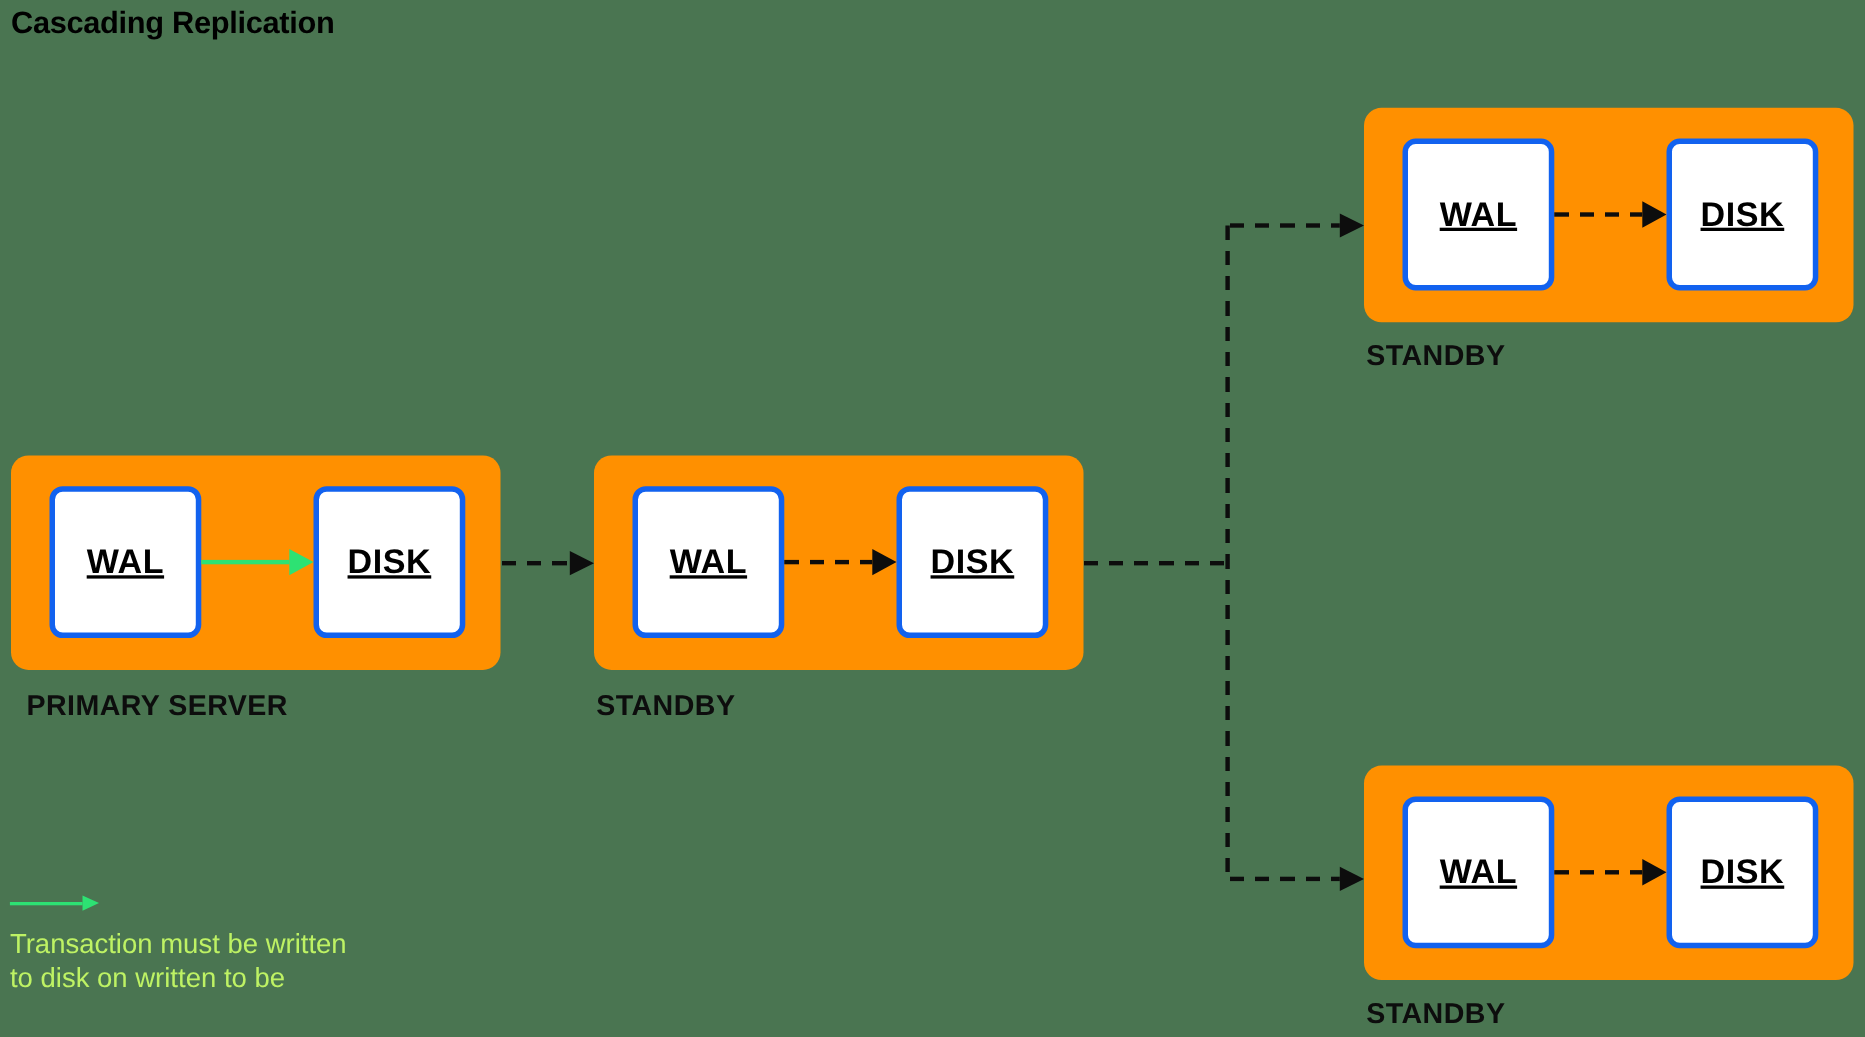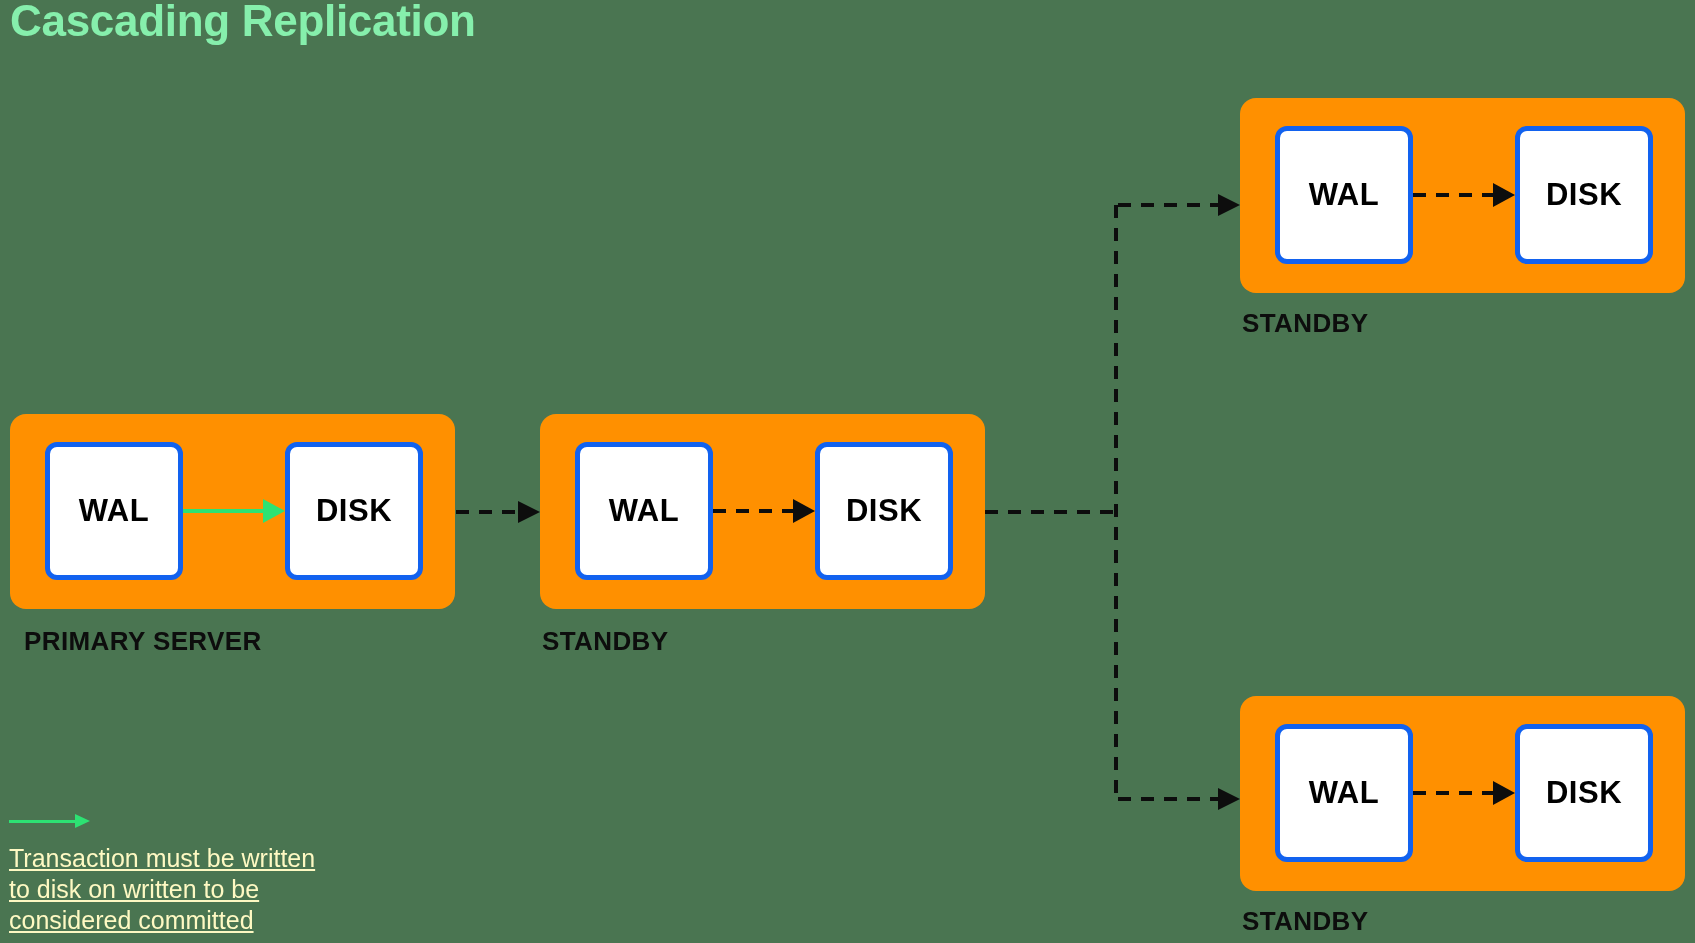--- a/index.html
+++ b/index.html
@@ -5,34 +5,34 @@
   html,body{margin:0;padding:0;background:#4A7551;}
   .canvas{
     position:relative;
     width:1695px;height:943px;
     background:#4A7551;
     font-family:"Liberation Sans", sans-serif;
     overflow:hidden;
   }
   .page-title{
     position:absolute;left:10px;top:0px;
-    font-size:44px;line-height:42px;font-weight:800;
-    letter-spacing:-0.3px;color:#86efac;
+    font-size:28px;line-height:42px;font-weight:800;
+    letter-spacing:-0.3px;color:#000000;
   }
   
   .server{
     position:absolute;width:445px;height:195px;
     background:#FF9000;border-radius:16px;
   }
   .node{
     position:absolute;top:28px;width:138px;height:138px;
     box-sizing:border-box;background:#ffffff;
     border:5px solid #1262EF;border-radius:12px;
     display:flex;align-items:center;justify-content:center;
-    font-size:31px;font-weight:bold;color:#000;letter-spacing:0.5px;
+    font-size:31px;font-weight:bold;color:#000;letter-spacing:0.5px;text-decoration:underline;
   }
   .node.wal{left:35px}
   .node.disk{left:275px}
   .ia-line{position:absolute;left:173px;top:95px;width:80px;height:4px;}
   .ia-head{
     position:absolute;left:253px;top:85px;width:0;height:0;
     border-top:12px solid transparent;border-bottom:12px solid transparent;
     border-left:22px solid #0d0d0d;
   }
   .green .ia-line{background:#2DE273;}
@@ -69,21 +69,21 @@
   #c3-head{left:1218px;top:194px}
   #c4-line{left:1118px;top:797px;width:100px}
   #c4-head{left:1218px;top:788px}
   
   #legend-line{position:absolute;left:9px;top:820px;width:66px;height:3px;background:#2DE273;}
   #legend-head{position:absolute;left:75px;top:814px;width:0;height:0;
     border-top:7px solid transparent;border-bottom:7px solid transparent;
     border-left:15px solid #2DE273;}
   #legend-text{
     position:absolute;left:9px;top:843px;
-    font-size:25px;line-height:31px;color:#fef9c3;text-decoration:underline;
+    font-size:25px;line-height:31px;color:#bef264;
   }
 </style>
 </head>
 <body>
 
 <div class="canvas">
 
   <div class="page-title">Cascading Replication</div>
 
   <div class="server green" id="srv-primary">
@@ -144,16 +144,15 @@
   <div class="conn-head" id="c3-head"></div>
 
   <div class="conn-h" id="c4-line"></div>
   <div class="conn-head" id="c4-head"></div>
 
   <div id="legend-line"></div>
   <div id="legend-head"></div>
   <div id="legend-text">
     <div>Transaction must be written</div>
     <div>to disk on written to be</div>
-    <div>considered committed</div>
   </div>
 
 </div>
 
 </body></html>

